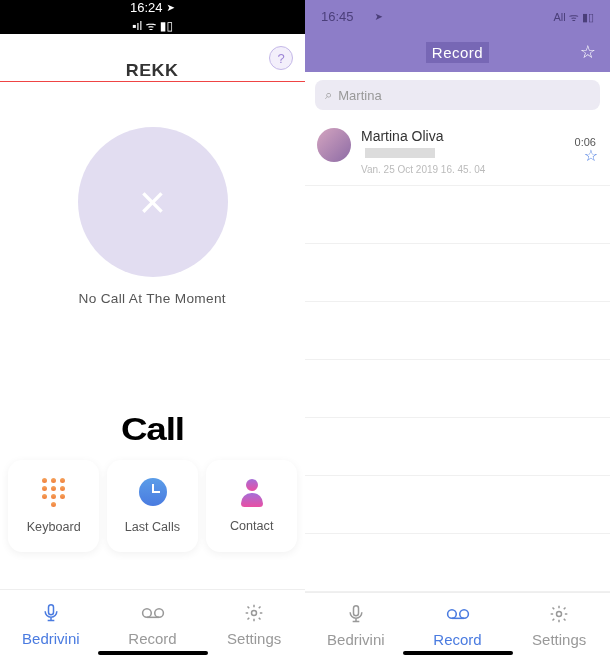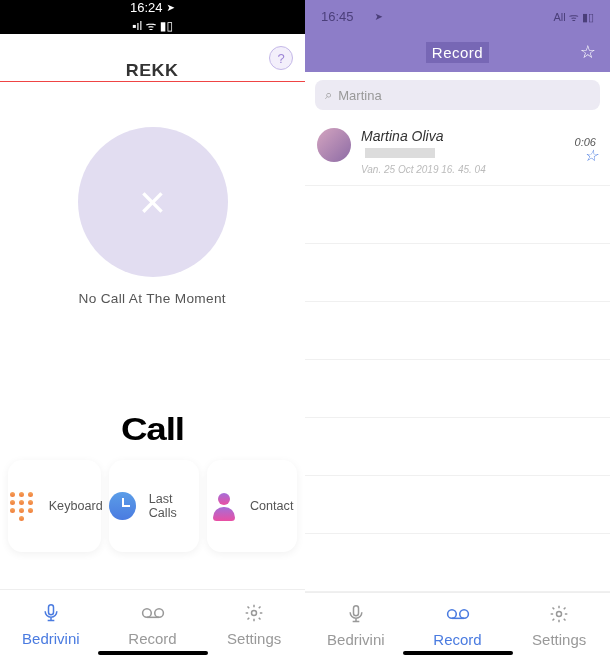--- a/index.html
+++ b/index.html
@@ -110,21 +110,21 @@
       padding: 12px 8px;
       width: 100%;
     }
     .left .card {
       flex: 1;
       height: 92px;
       background: #fff;
       border-radius: 14px;
       box-shadow: 0 2px 8px rgba(0,0,0,0.06);
       display: flex;
-      flex-direction: row;
+      flex-direction: column;
       align-items: center;
       justify-content: center;
       gap: 14px;
     }
     .left .card-label {
       font-size: 12px;
       color: #555;
       transform: scaleX(1.05);
     }
     .keypad-icon {
@@ -240,21 +240,21 @@
       height: 30px;
       background: #eceaf3;
       border-radius: 8px;
       display: flex;
       align-items: center;
       padding: 0 10px;
       gap: 6px;
       color: #999;
       font-size: 13px;
     }
-    .right .list { flex: 1; background: #fff; font-style: italic; }
+    .right .list { flex: 1; background: #fff; }
     .right .recording-item {
       display: flex;
       padding: 10px 12px;
       gap: 10px;
       border-bottom: 1px solid #f0f0f0;
       position: relative;
     }
     .right .avatar {
       width: 34px; height: 34px; border-radius: 50%;
       background: linear-gradient(135deg, #d4a5c0, #8d6ba5);

